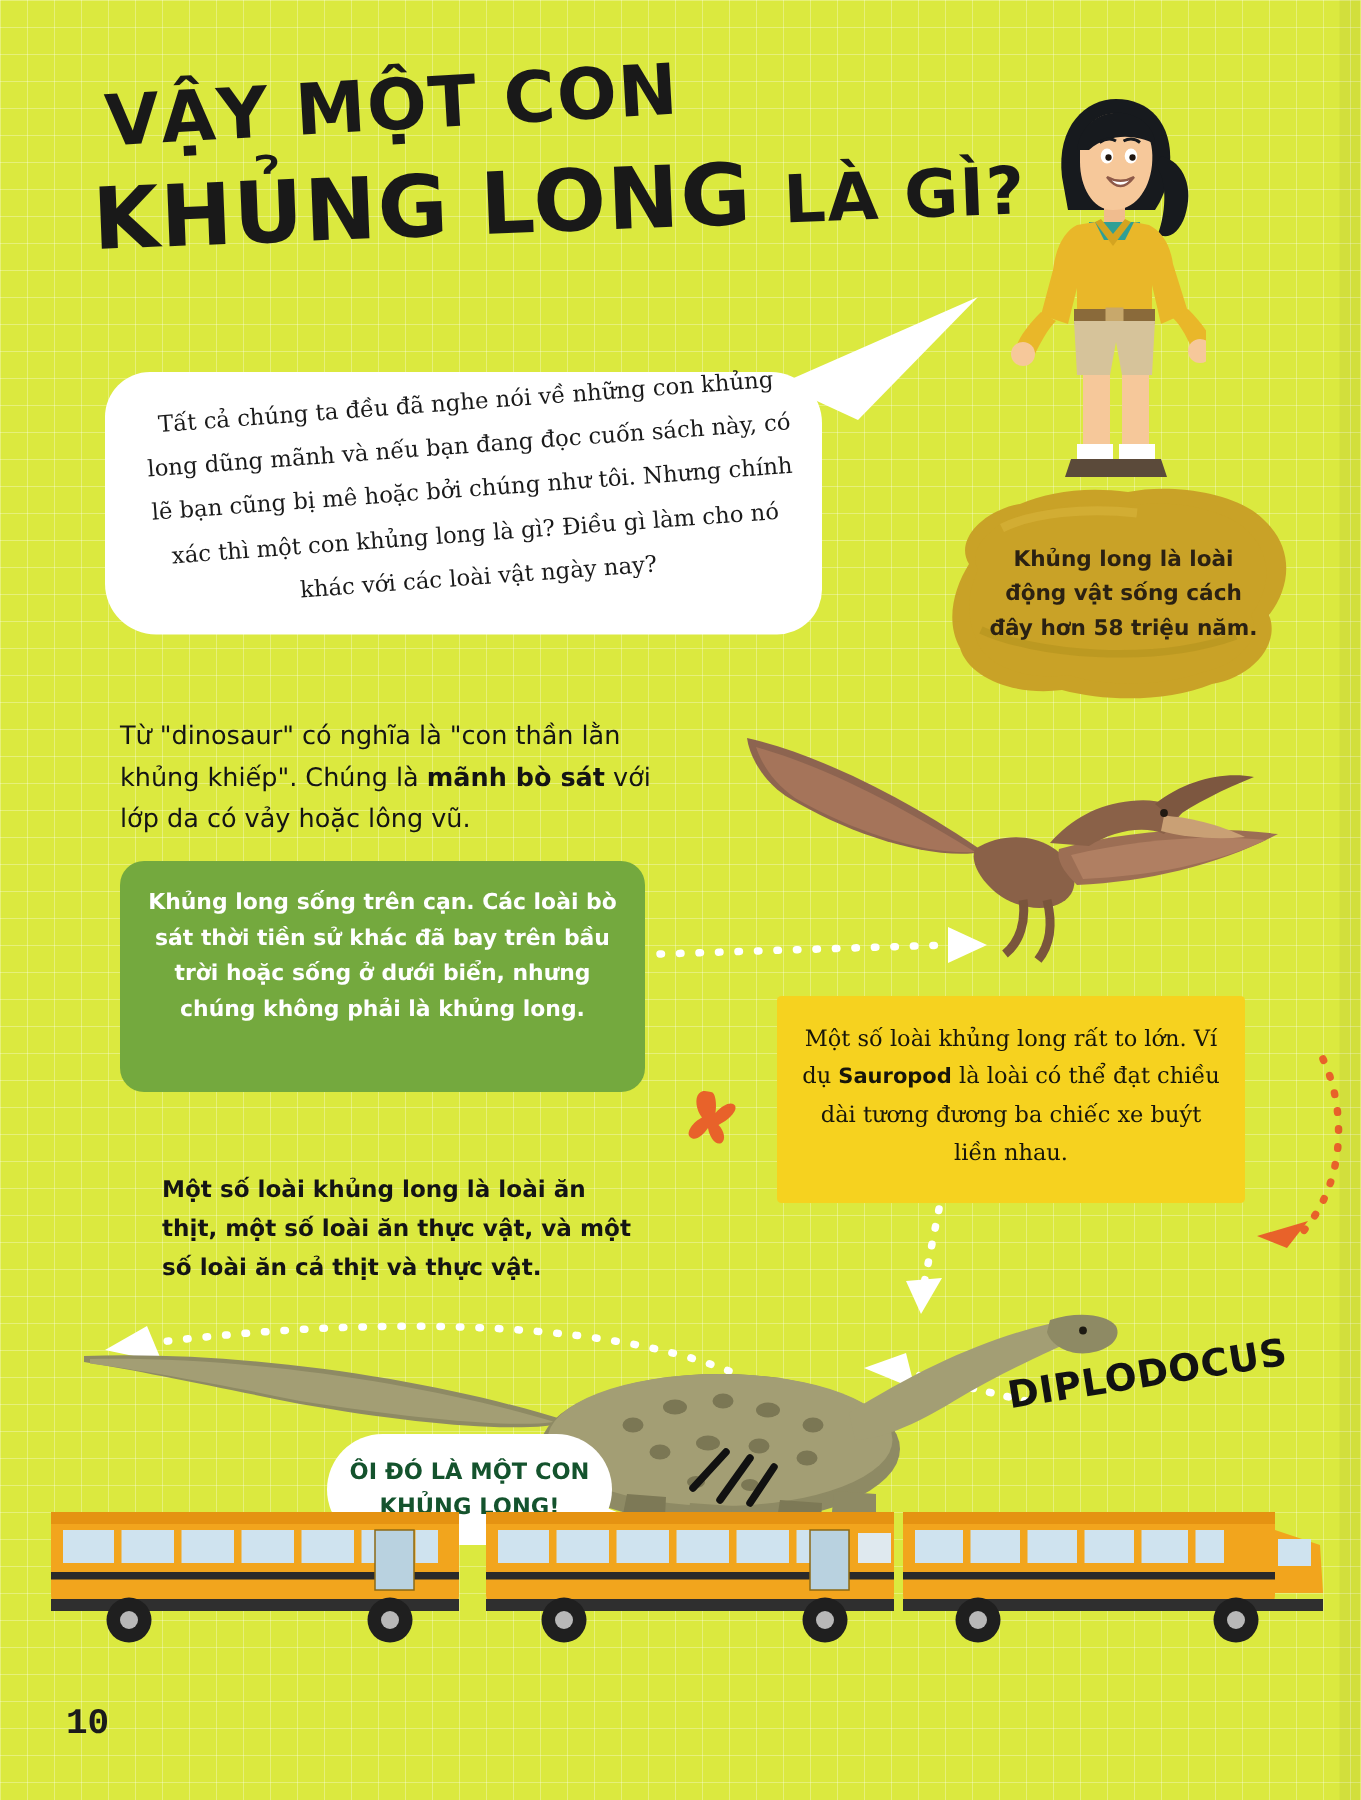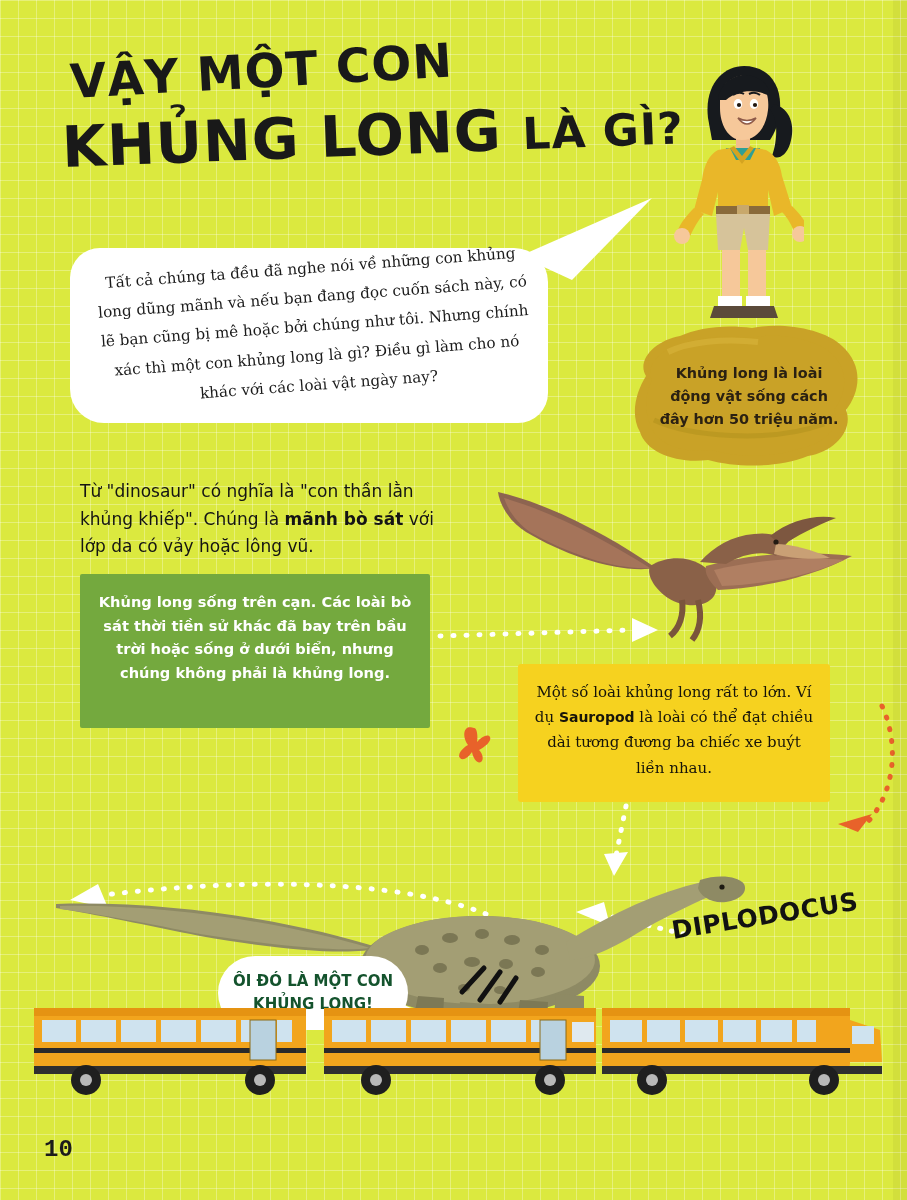--- a/index.html
+++ b/index.html
@@ -116,21 +116,21 @@
     color:#141414;
   }
   .para-dinosaur b{ font-weight:bold; }
 
   
   .box-green{
     position:absolute;
     left:80px; top:574px;
     width:350px; height:154px;
     background:#74a93e;
-    border-radius:2px;
+    border-radius:16px;
   }
   .box-green .txt{
     position:absolute;
     left:16px; top:16px;
     width:318px;
     text-align:center;
     font-family:"DejaVu Sans", sans-serif;
     font-weight:bold;
     font-size:14.6px;
     line-height:1.62;
@@ -296,21 +296,21 @@
     <div class="txt">Tất cả chúng ta đều đã nghe nói về những con khủng long dũng mãnh và nếu bạn đang đọc cuốn sách này, có lẽ bạn cũng bị mê hoặc bởi chúng như tôi. Nhưng chính xác thì một con khủng long là gì? Điều gì làm cho nó khác với các loài vật ngày nay?</div>
   </div>
 
   <div class="bubble-rock">
     <svg viewBox="0 0 240 150">
       <path d="M18 56 C8 40 28 20 52 16 C70 8 96 4 124 8 C152 2 196 8 214 26 C236 46 232 72 218 90 C226 110 206 132 180 136 C150 148 110 148 80 140 C48 144 18 132 12 112 C2 94 8 72 18 56 Z" fill="#c9a227"></path>
       <path d="M24 60 C16 46 34 28 54 24 C72 18 96 14 122 18 C148 12 188 18 204 34 C222 52 218 74 206 90 C214 106 196 124 174 128 C146 138 110 138 84 130 C56 134 28 124 23 106 C15 90 18 72 24 60 Z" fill="#c9a227"></path>
       <path d="M40 32 C60 22 96 18 130 22" stroke="#d8b43c" stroke-width="6" fill="none" opacity="0.6"></path>
       <path d="M26 100 C60 116 140 124 196 104" stroke="#b08f1c" stroke-width="5" fill="none" opacity="0.5"></path>
     </svg>
-    <div class="txt">Khủng long là loài động vật sống cách đây hơn 50 triệu năm.</div>
+    <div class="txt">Khủng long là loài động vật sống cách đây hơn 58 triệu năm.</div>
   </div>
 
   <div class="para-dinosaur">
     <span>Từ "dinosaur" có nghĩa là "con thần lằn khủng khiếp". Chúng là </span><b>mãnh bò sát</b><span> với lớp da có vảy hoặc lông vũ.</span>
   </div>
 
   <div class="box-green">
     <div class="txt">Khủng long sống trên cạn. Các loài bò sát thời tiền sử khác đã bay trên bầu trời hoặc sống ở dưới biển, nhưng chúng không phải là khủng long.</div>
   </div>
 
@@ -357,20 +357,21 @@
   <svg class="dots" style="left:824px; top:700px; width:80px; height:150px;" viewBox="0 0 80 150">
     <path d="M58 6 C74 40 74 92 40 126" stroke="#e8622a" stroke-width="5" stroke-linecap="round" stroke-dasharray="1 11" fill="none"></path>
     <path d="M48 114 L34 132 L14 124 Z" fill="#e8622a"></path>
   </svg>
 
   <svg class="dots" style="left:590px; top:802px; width:60px; height:80px;" viewBox="0 0 60 80">
     <path d="M36 4 L26 54" stroke="#ffffff" stroke-width="5" stroke-linecap="round" stroke-dasharray="1 11" fill="none"></path>
     <path d="M14 52 L38 50 L24 74 Z" fill="#ffffff"></path>
   </svg>
 
+  <div class="para-diet">Một số loài khủng long là loài ăn thịt, một số loài ăn thực vật, và một số loài ăn cả thịt và thực vật.</div>
 
   <svg class="dots" style="left:56px; top:870px; width:440px; height:70px;" viewBox="0 0 440 70">
     <path d="M430 44 C340 8 180 8 40 26" stroke="#ffffff" stroke-width="5" stroke-linecap="round" stroke-dasharray="1 12" fill="none"></path>
     <path d="M42 14 L52 38 L14 30 Z" fill="#ffffff"></path>
   </svg>
 
   <svg class="dots" style="left:560px; top:898px; width:130px; height:50px;" viewBox="0 0 130 50">
     <path d="M124 36 L40 16" stroke="#ffffff" stroke-width="5" stroke-linecap="round" stroke-dasharray="1 11" fill="none"></path>
     <path d="M44 4 L50 28 L16 14 Z" fill="#ffffff"></path>
   </svg>

